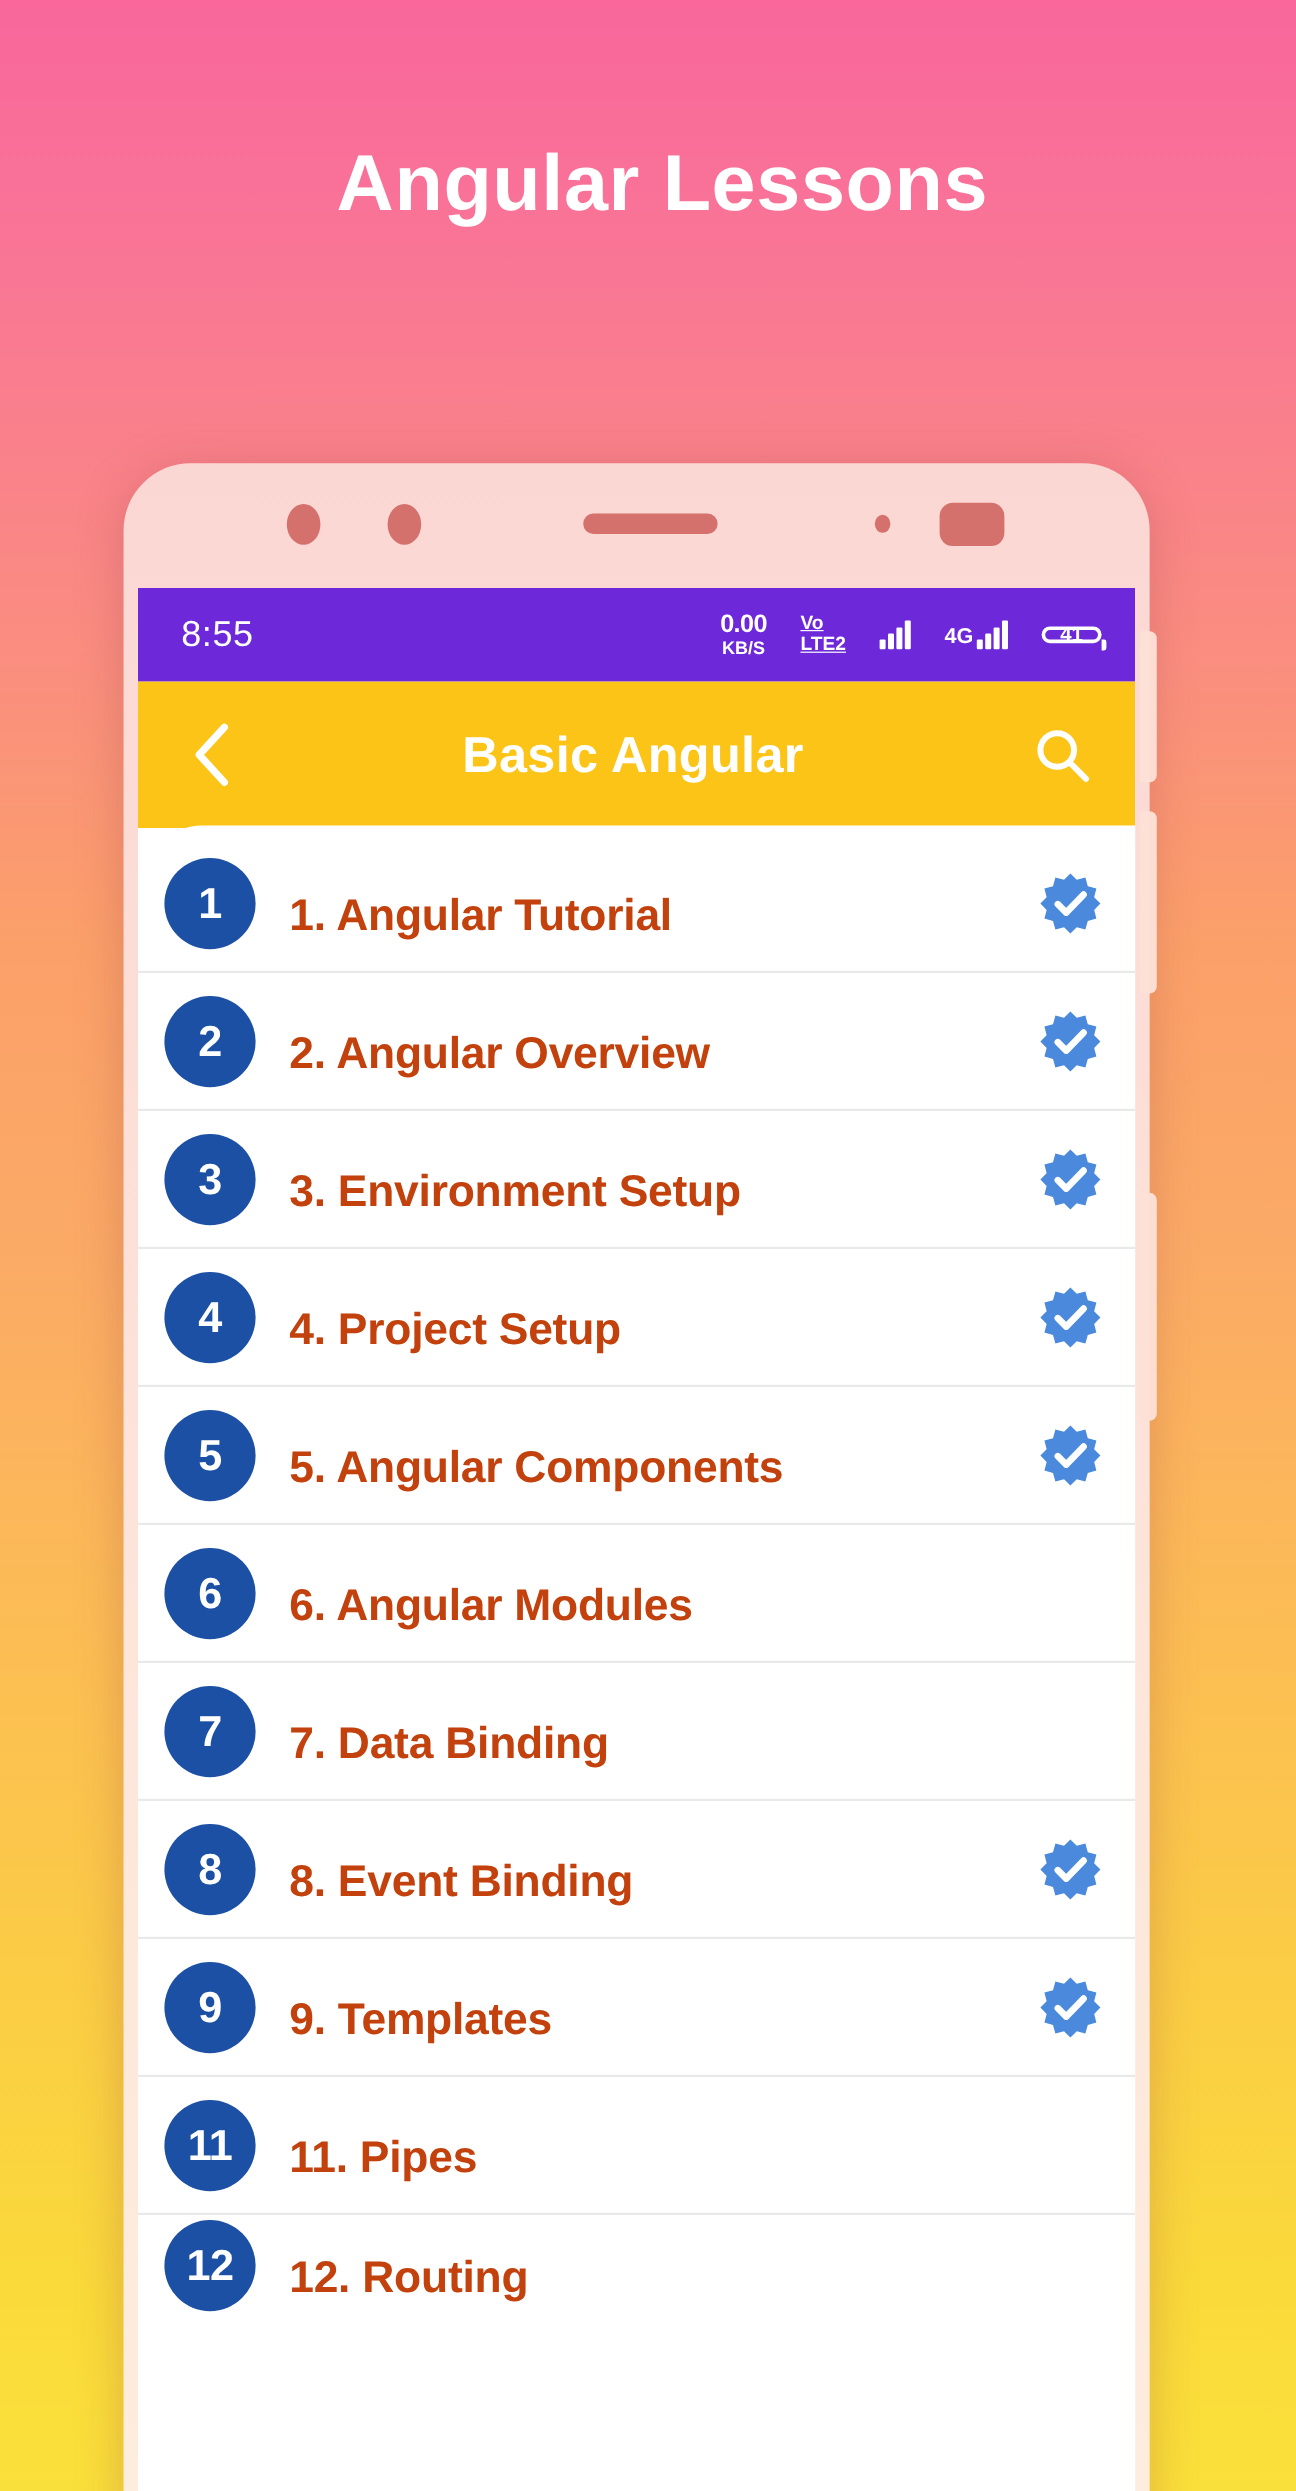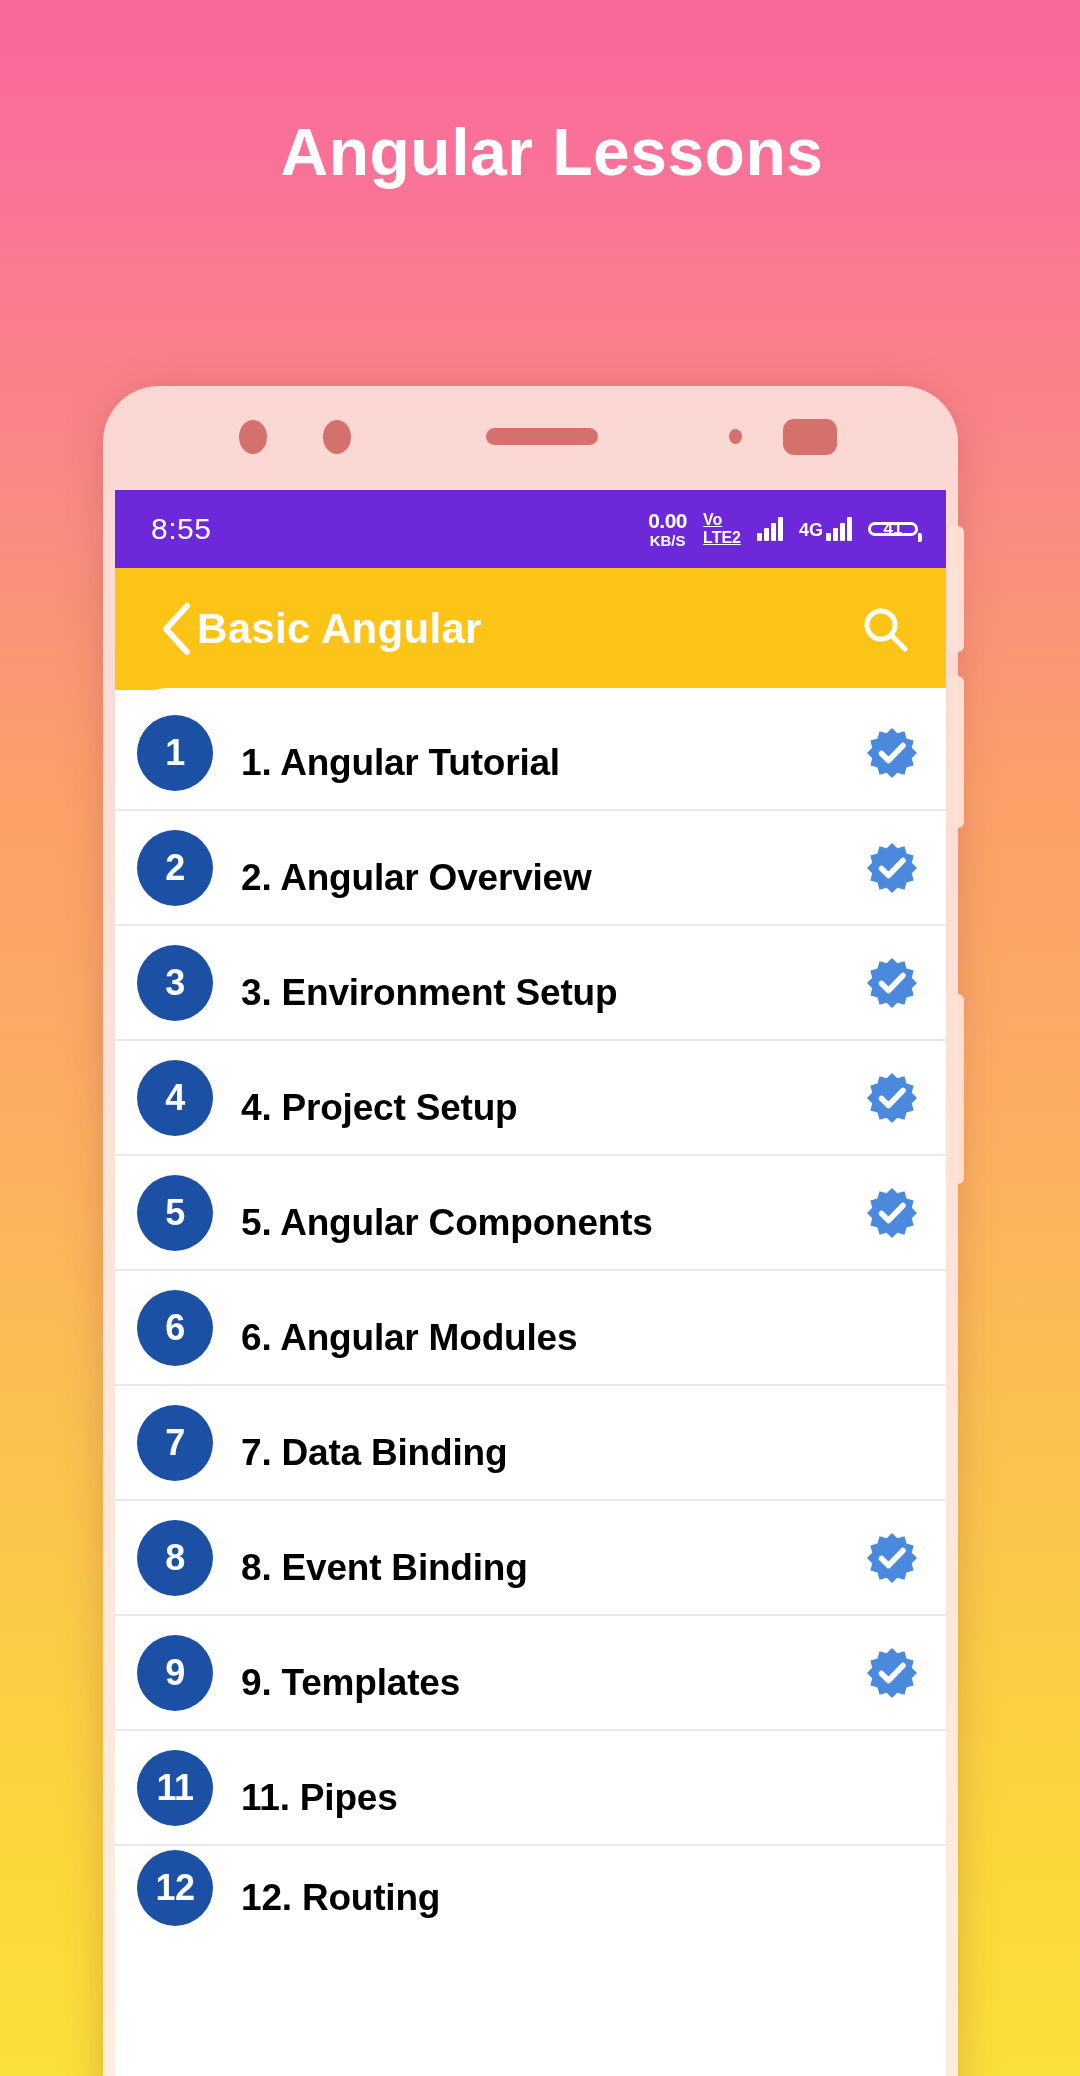--- a/index.html
+++ b/index.html
@@ -106,21 +106,21 @@
   }
   .status-time {
     font-size: 30px;
     font-weight: 400;
     letter-spacing: 0.5px;
   }
   .status-right {
     margin-left: auto;
     display: flex;
     align-items: center;
-    gap: 16px;
+    gap: 28px;
   }
   .net-speed {
     display: flex;
     flex-direction: column;
     align-items: center;
     line-height: 1;
   }
   .net-speed .v { font-size: 21px; font-weight: 700; letter-spacing: -0.5px; }
   .net-speed .u { font-size: 15px; font-weight: 700; margin-top: 2px; }
 
@@ -193,20 +193,21 @@
   .back-icon {
     width: 54px;
     height: 54px;
     display: flex;
     align-items: center;
     justify-content: center;
     cursor: pointer;
   }
   .app-bar-title {
     flex: 1;
+    text-align: center;
     color: #ffffff;
     font-size: 42px;
     font-weight: 700;
     letter-spacing: 0.3px;
     margin-left: -6px;
   }
   .search-icon {
     width: 54px;
     height: 54px;
     display: flex;
@@ -252,21 +253,21 @@
     justify-content: center;
     font-size: 36px;
     font-weight: 700;
     letter-spacing: -0.5px;
   }
 
   .lesson-label {
     margin-left: 28px;
     font-size: 37px;
     font-weight: 700;
-    color: #000000;
+    color: #c2410c;
     letter-spacing: -0.2px;
     white-space: nowrap;
     overflow: hidden;
     text-overflow: ellipsis;
     margin-top: 20px;
   }
 
   .check-badge {
     margin-left: auto;
     width: 52px;

